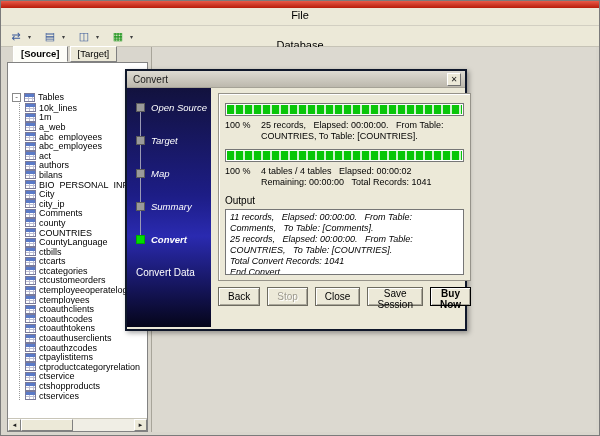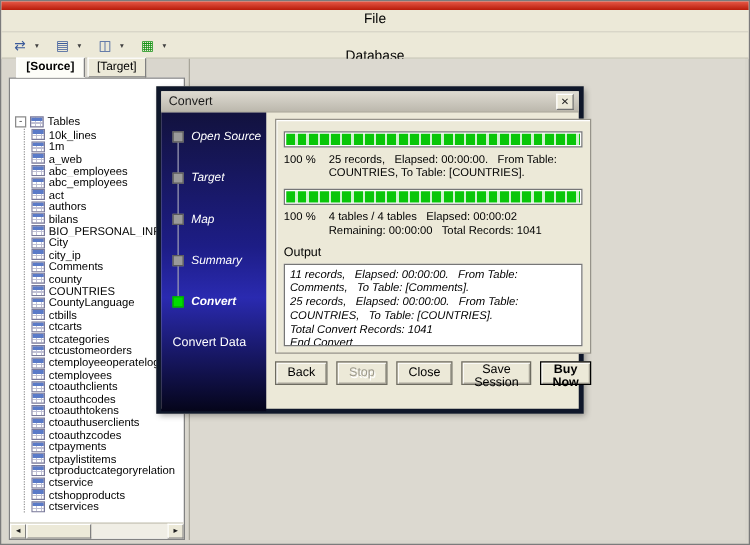--- a/index.html
+++ b/index.html
@@ -37,21 +37,21 @@
       repeating-linear-gradient(90deg, rgba(0,0,0,0) 0 3px, #c0c0d4 3px 4px),
       #fff; }
   .hscroll { position:absolute; left:0; right:0; bottom:0; height:13px; background:#f0eee5; border-top:1px solid #c8c5b8; display:flex; }
   .scroll-arrow { width:13px; height:12px; border:1px solid; border-color:#fff #808080 #808080 #fff; background:#ece9d8; font-size:6px; line-height:10px; text-align:center; color:#202020; flex:none; }
   .scroll-thumb { width:52px; height:12px; border:1px solid; border-color:#fff #808080 #808080 #fff; background:#ece9d8; flex:none; }
   .scroll-arrow.right { margin-left:auto; }
 
   .content-area { position:absolute; left:150px; top:0; right:3px; bottom:3px; background:#dcd9d0; border-left:1px solid #a8a59a; }
 
   
-  .dialog { position:absolute; left:124px; top:68px; width:342px; height:262px; background:#ece9d8; border:4px solid #0f172a; box-shadow:2px 2px 5px rgba(0,0,0,.35); z-index:10; }
+  .dialog { position:absolute; left:124px; top:68px; width:342px; height:262px; background:#ece9d8; border:2px solid #0f172a; box-shadow:2px 2px 5px rgba(0,0,0,.35); z-index:10; }
   .dialog-titlebar { height:17px; background:linear-gradient(180deg,#dedbd2,#bcb8ad); display:flex; align-items:center; padding:0 4px 0 6px; font-size:10px; color:#1a1a1a; border-bottom:1px solid #a5a296; }
   .dialog-close { margin-left:auto; width:14px; height:13px; border:1px solid; border-color:#fff #707070 #707070 #fff; background:#ece9d8; font-size:8px; line-height:11px; text-align:center; color:#202020; }
   .dialog-body { display:flex; height:239px; }
 
   .wizard-sidebar { width:84px; flex:none; position:relative; background:linear-gradient(180deg,#12123e 0%,#1d1d86 45%,#2a2ab0 62%,#05051a 100%); padding-top:14px; }
   .step-line { position:absolute; left:13px; top:22px; height:128px; width:1px; background:#9a9ab4; }
   .step { display:flex; align-items:center; gap:6px; margin:0 0 22px 9px; position:relative; }
   .step .sq { width:9px; height:9px; background:#9a9a9a; border:1px solid #5a5a5a; flex:none; }
   .step.active .sq { background:#00dd00; border-color:#00aa00; }
   .step-label { color:#fff; font-size:9.5px;font-style:italic; }
@@ -220,24 +220,20 @@
             <div class="tree-row">
               <span class="tbl-icon"></span>
               <span>ctoauthuserclients</span>
             </div>
             <div class="tree-row">
               <span class="tbl-icon"></span>
               <span>ctoauthzcodes</span>
             </div>
             <div class="tree-row">
               <span class="tbl-icon"></span>
-              <span>ctpayments</span>
-            </div>
-            <div class="tree-row">
-              <span class="tbl-icon"></span>
               <span>ctpaylistitems</span>
             </div>
             <div class="tree-row">
               <span class="tbl-icon"></span>
               <span>ctproductcategoryrelation</span>
             </div>
             <div class="tree-row">
               <span class="tbl-icon"></span>
               <span>ctservice</span>
             </div>

